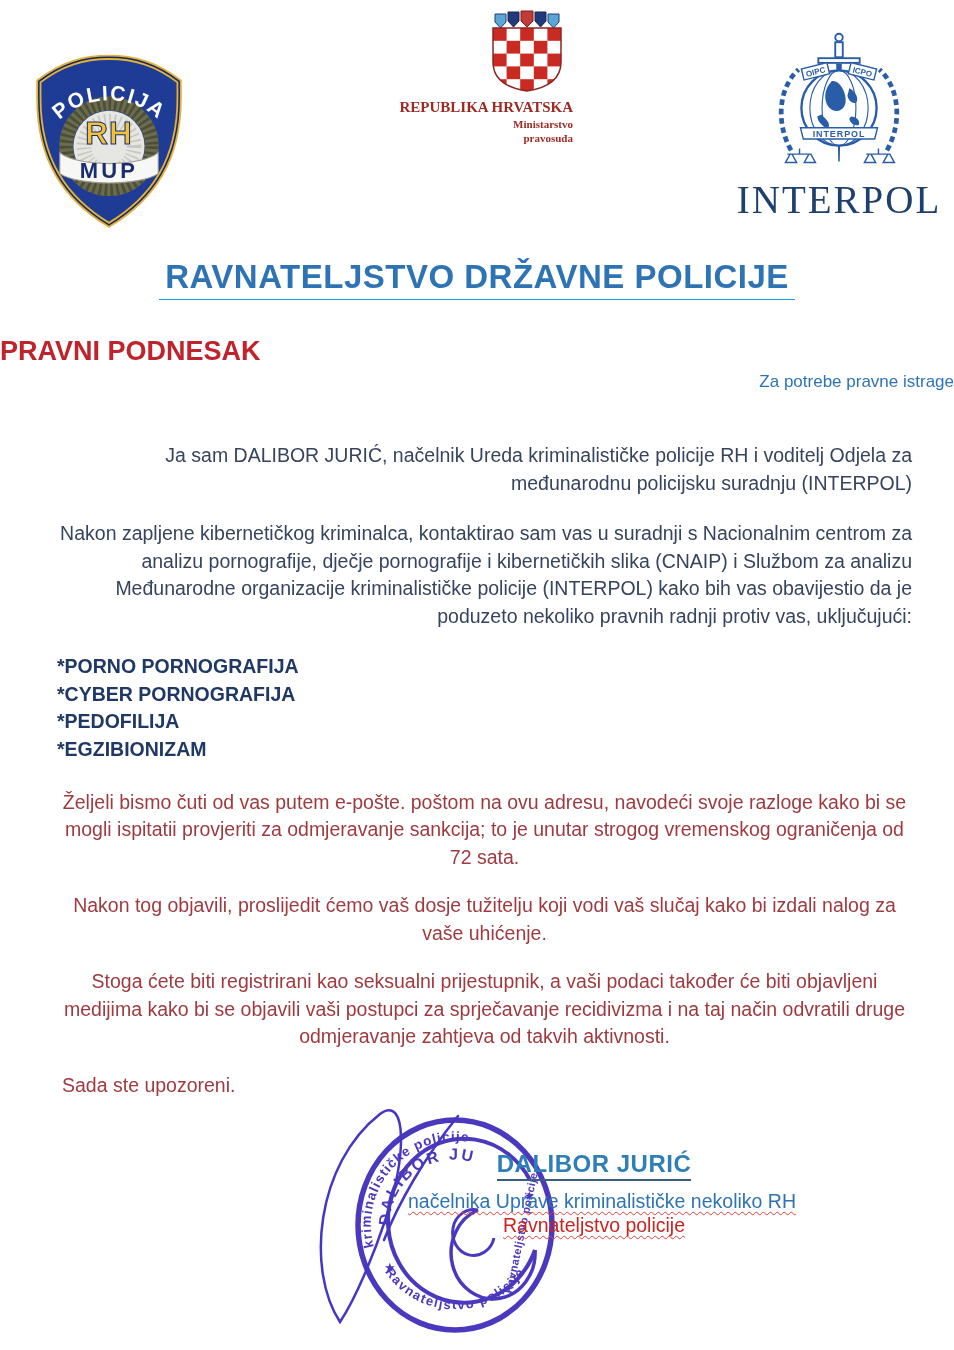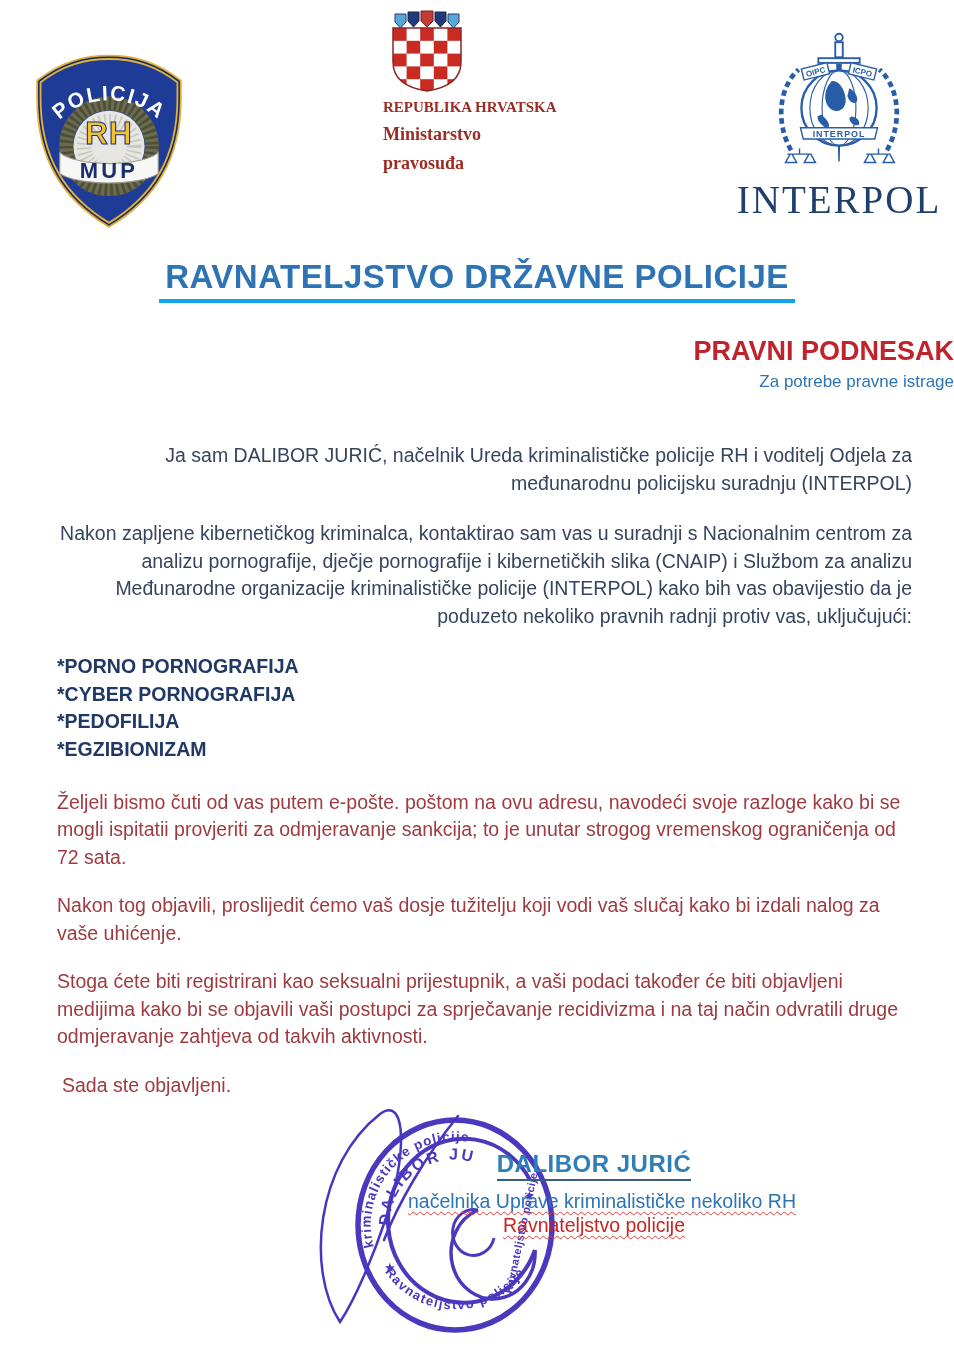--- a/index.html
+++ b/index.html
@@ -4,46 +4,46 @@
 <style>
   * { margin:0; padding:0; box-sizing:border-box; }
   html,body { background:#888; }
   .page {
     position:relative; width:954px; height:1350px; margin:0 auto;
     background:#ffffff; overflow:hidden;
     font-family:"Liberation Sans", sans-serif;
   }
   
   .badge-wrap { position:absolute; left:30px; top:50px; width:158px; height:178px; }
-  .arms-wrap  { position:absolute; left:383px; top:8px; width:190px; text-align:left; }
+  .arms-wrap  { position:absolute; left:383px; top:8px; width:190px; text-align:right; }
   .arms-line1 { font-family:"Liberation Serif", serif; font-weight:bold; font-size:15px; color:#9c2b24; margin-top:3px; }
-  .arms-line2 { font-family:"Liberation Serif", serif; font-weight:bold; font-size:18px; color:#9c2b24; margin-top:8px; }
+  .arms-line2 { font-family:"Liberation Serif", serif; font-weight:bold; font-size:11px; color:#9c2b24; margin-top:2px; }
   .interpol-wrap { position:absolute; left:733px; top:30px; width:212px; text-align:center; }
   .interpol-wordmark {
     font-family:"Liberation Serif", serif; font-size:39px; letter-spacing:2px;
     color:#1f3f6d; margin-top:2px; white-space:nowrap;
   }
   
   .doc-title { position:absolute; top:258px; left:0; width:100%; text-align:center; }
   .doc-title span {
     display:inline-block; font-size:33px; font-weight:bold; color:#2e74b5;
-    letter-spacing:0.5px; border-bottom:4px solid #0ea5e9; padding:0 6px 3px 6px;
-  }
-  .doc-subtitle { position:absolute; top:336px; left:0; width:100%; text-align:right;
+    letter-spacing:0.5px; border-bottom:1px solid #0ea5e9; padding:0 6px 3px 6px;
+  }
+  .doc-subtitle { position:absolute; top:336px; left:0; width:100%; text-align:left;
     font-size:27px; font-weight:bold; color:#bf232b; }
   .doc-tagline { position:absolute; top:372px; left:0; width:100%; text-align:right;
     font-size:17px; color:#2e74b5; }
   
   .content { position:absolute; left:57px; top:442px; width:855px;
     font-size:19.5px; line-height:27.5px; color:#37445e; }
   .content p.para { margin:0 0 23px 0;text-align:right; }
   .charges { margin:0 0 25px 0; }
   .charge-item { font-weight:bold; color:#1f3864; line-height:27.7px; }
   .red { color:#9e3a40; }
-  .content p.red-para { margin:0 0 21px 0; }
+  .content p.red-para { margin:0 0 21px 0;text-align:center; }
   .final-warning { padding-left:5px; }
   
   .stamp-svg { position:absolute; left:288px; top:1098px; width:334px; height:250px; z-index:1; }
   .sig-block { position:absolute; left:408px; top:1150px; width:372px; text-align:center; z-index:2; }
   .sig-name {
     display:inline-block; font-size:24px; font-weight:bold; color:#2e7fb8;
     letter-spacing:0.5px; border-bottom:2px solid #3a5d80; padding-bottom:1px; margin-bottom:8px;
     white-space:nowrap;
   }
   .sig-line {
@@ -164,21 +164,21 @@
     <div class="charges">
       <div class="charge-item">*PORNO PORNOGRAFIJA</div>
       <div class="charge-item">*CYBER PORNOGRAFIJA</div>
       <div class="charge-item">*PEDOFILIJA</div>
       <div class="charge-item">*EGZIBIONIZAM</div>
     </div>
 
     <p class="red-para red">Željeli bismo čuti od vas putem e-pošte. poštom na ovu adresu, navodeći svoje razloge kako bi se mogli ispitatii provjeriti za odmjeravanje sankcija; to je unutar strogog vremenskog ograničenja od 72 sata.</p>
     <p class="red-para red">Nakon tog objavili, proslijedit ćemo vaš dosje tužitelju koji vodi vaš slučaj kako bi izdali nalog za vaše uhićenje.</p>
     <p class="red-para red">Stoga ćete biti registrirani kao seksualni prijestupnik, a vaši podaci također će biti objavljeni medijima kako bi se objavili vaši postupci za sprječavanje recidivizma i na taj način odvratili druge odmjeravanje zahtjeva od takvih aktivnosti.</p>
-    <p class="red final-warning">Sada ste objavljeni.</p>
+    <p class="red final-warning">Sada ste upozoreni.</p>
   </div>
 
   <svg class="stamp-svg" viewBox="0 0 334 250">
     <g stroke="#4a39bf" fill="none">
       <ellipse cx="167" cy="127" rx="97" ry="105" stroke-width="5.5"></ellipse>
       <path d="M 242,82 A 76,82 0 1 0 247,152" stroke-width="4"></path>
       <path d="M 247,152 A 42,46 0 1 1 190,112" stroke-width="3.5"></path>
       <path d="M 190,112 A 21,23 0 1 0 206,140" stroke-width="3"></path>
     </g>
     <defs>

